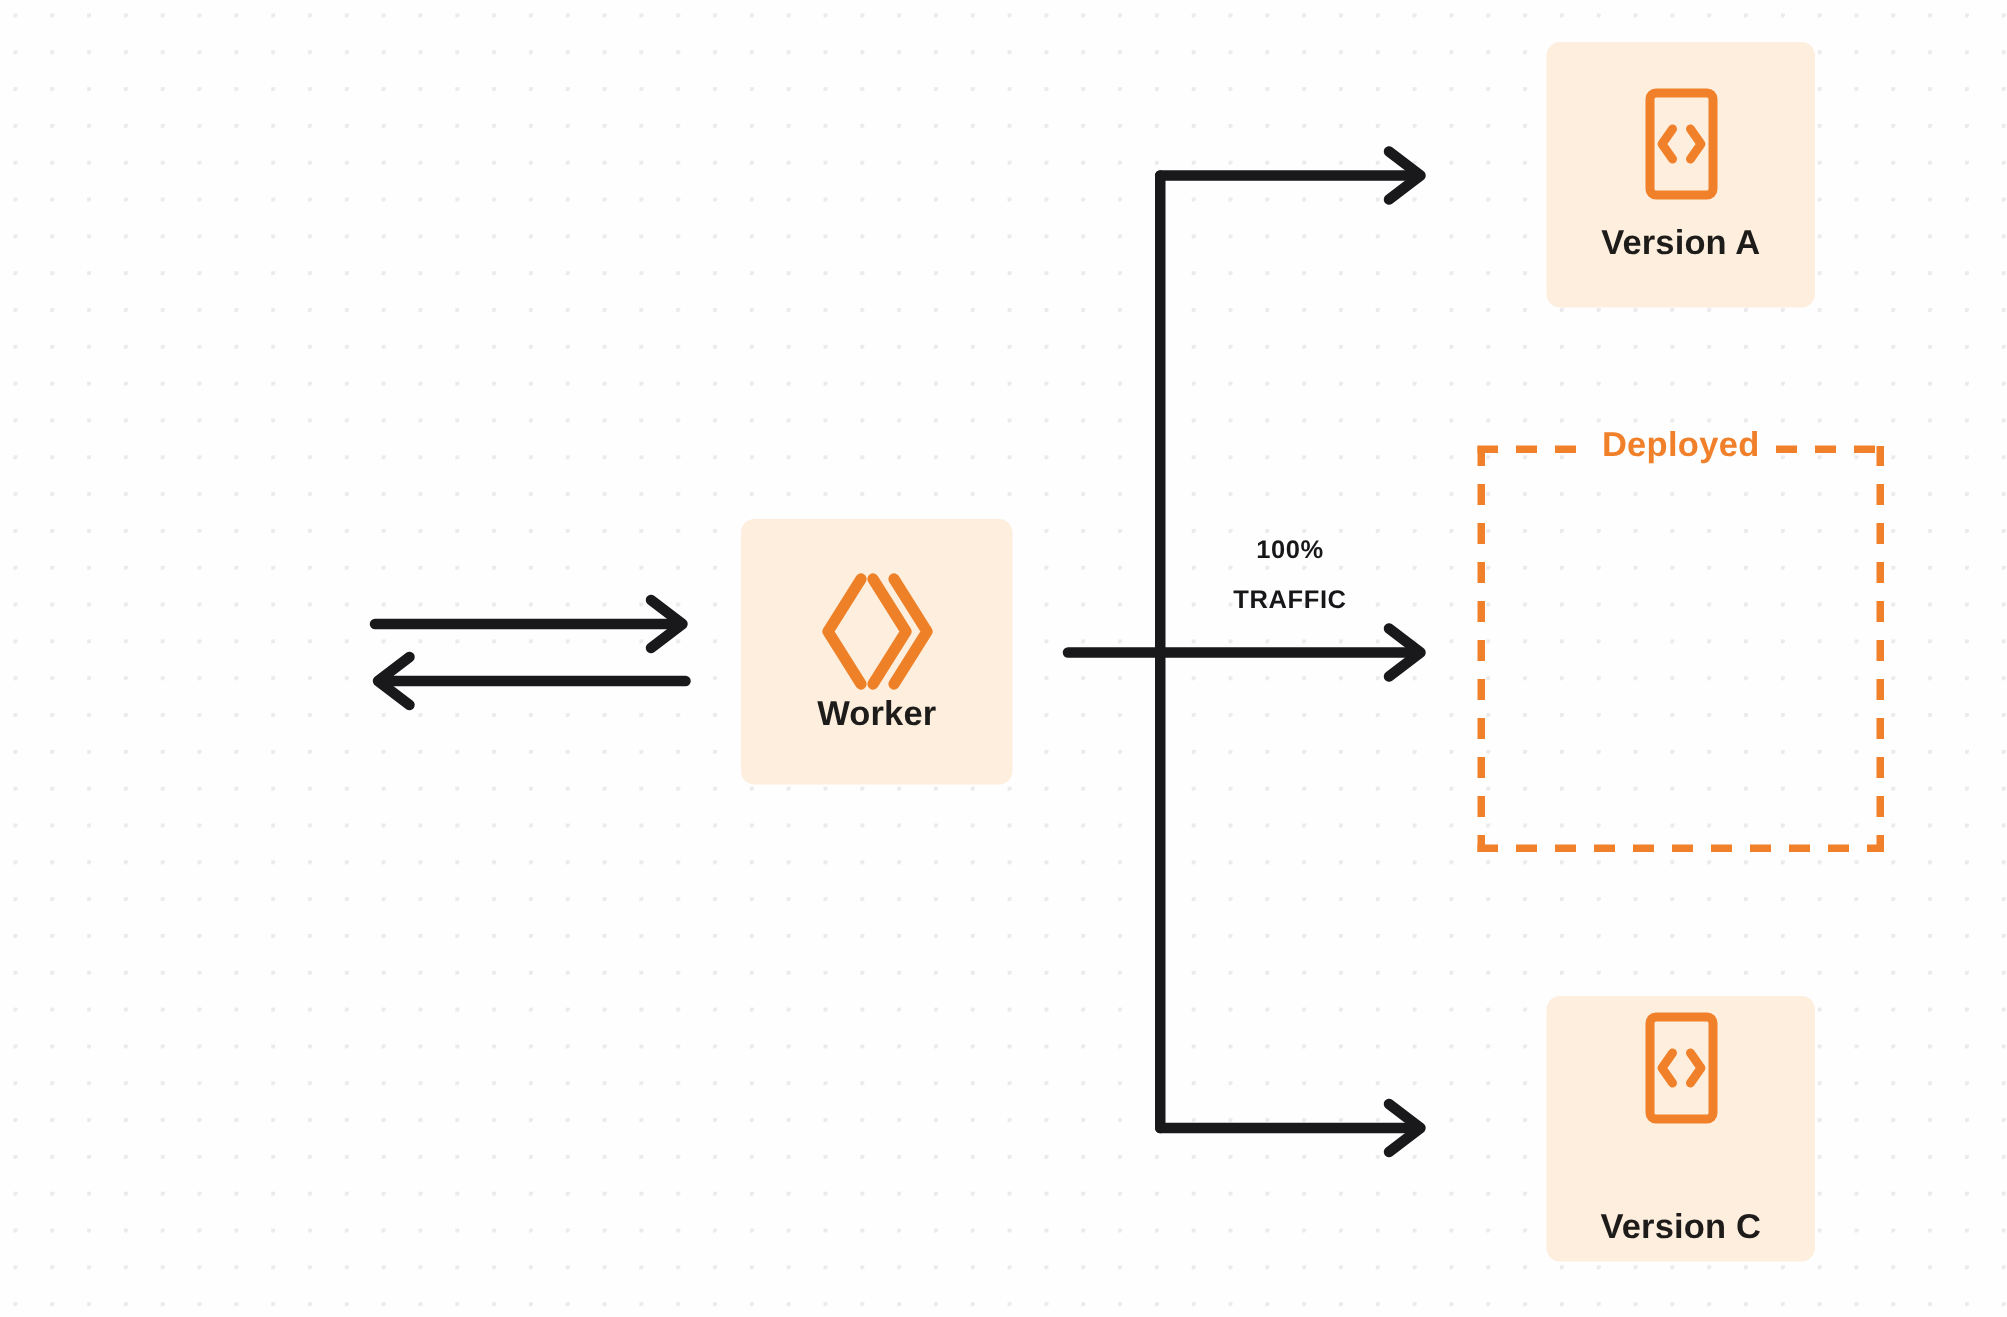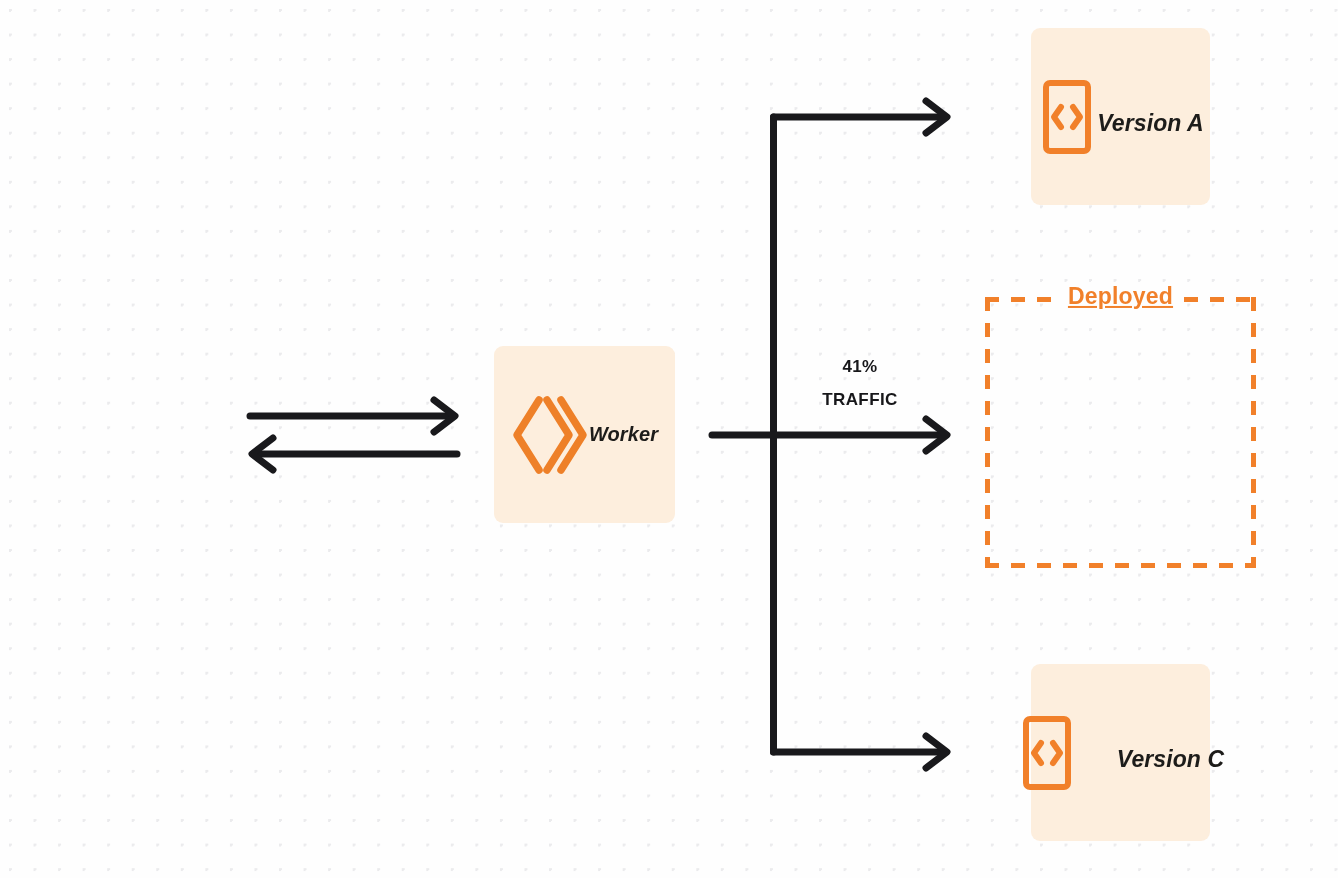--- a/index.html
+++ b/index.html
@@ -17,26 +17,25 @@
     background-image: radial-gradient(circle at 1px 1px, #ebebed 1.6px, transparent 1.7px);
     background-size: 24.55px 24.55px;
     background-position: 9px 9px;
     font-family: "Liberation Sans", sans-serif;
   }
 
   
   .node {
     position: absolute;
     display: flex;
-    flex-direction: row;
+    flex-direction: column;
     align-items: center;
     justify-content: center;
     border-radius: 9px;
     box-sizing: border-box;
-    font-style: italic;
   }
 
   .node-label {
     font-weight: bold;
     color: #1d1c1a;
     letter-spacing: 0.1px;
     white-space: nowrap;
   }
 
   
@@ -51,21 +50,21 @@
 
   
   #worker-node {
     left: 494px;
     top: 346px;
     width: 181px;
     height: 177px;
     background: #fdeedd;
   }
   #worker-node .node-label {
-    font-size: 20px;
+    font-size: 23px;
   }
   .worker-icon { display: block; }
 
   
   .version-node {
     left: 1031px;
     width: 179px;
     height: 177px;
     background: #fdeedd;
   }
@@ -113,21 +112,20 @@
     left: 50%;
     top: 0;
     transform: translate(-50%, -52%);
     padding: 0 10px;
     background: #fefefe;
     color: #f1802a;
     font-size: 23px;
     font-weight: bold;
     white-space: nowrap;
     letter-spacing: 0.2px;
-    text-decoration: underline;
   }
 
   
   #traffic-label {
     position: absolute;
     left: 790px;
     top: 350px;
     width: 140px;
     text-align: center;
     color: #17171a;
@@ -222,17 +220,17 @@
   <div id="deployed-group">
     <div class="dash-edge dash-h" id="deployed-top-left"></div>
     <div class="dash-edge dash-h" id="deployed-top-right"></div>
     <div class="dash-edge dash-h" id="deployed-bottom"></div>
     <div class="dash-edge dash-v" id="deployed-left"></div>
     <div class="dash-edge dash-v" id="deployed-right"></div>
     <span id="deployed-label">Deployed</span>
   </div>
 
   <div id="traffic-label">
-    <div>41%</div>
+    <div>100%</div>
     <div>TRAFFIC</div>
   </div>
 
 </div>
 
 </body></html>

